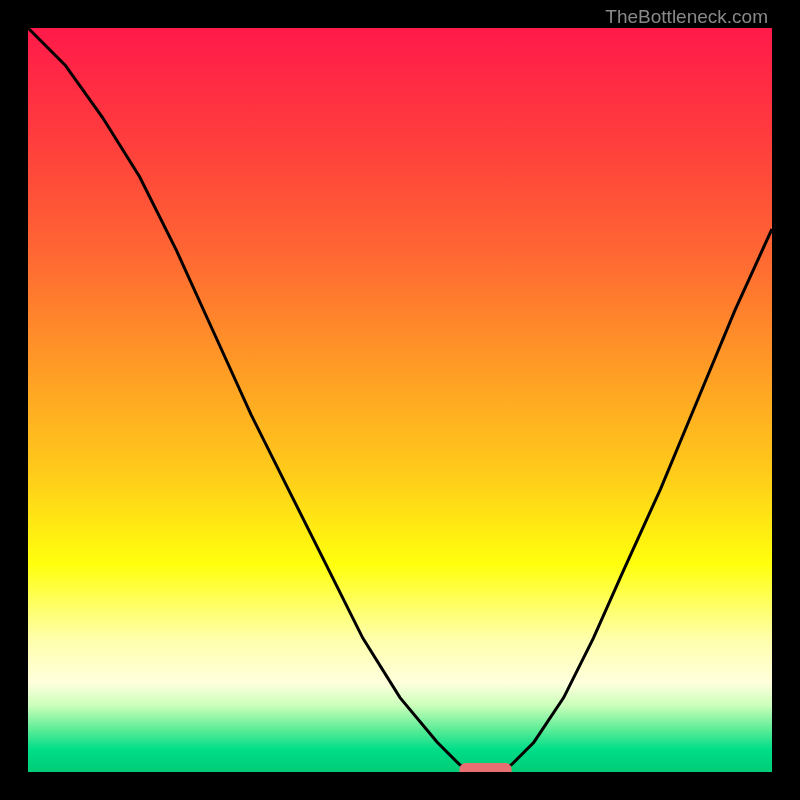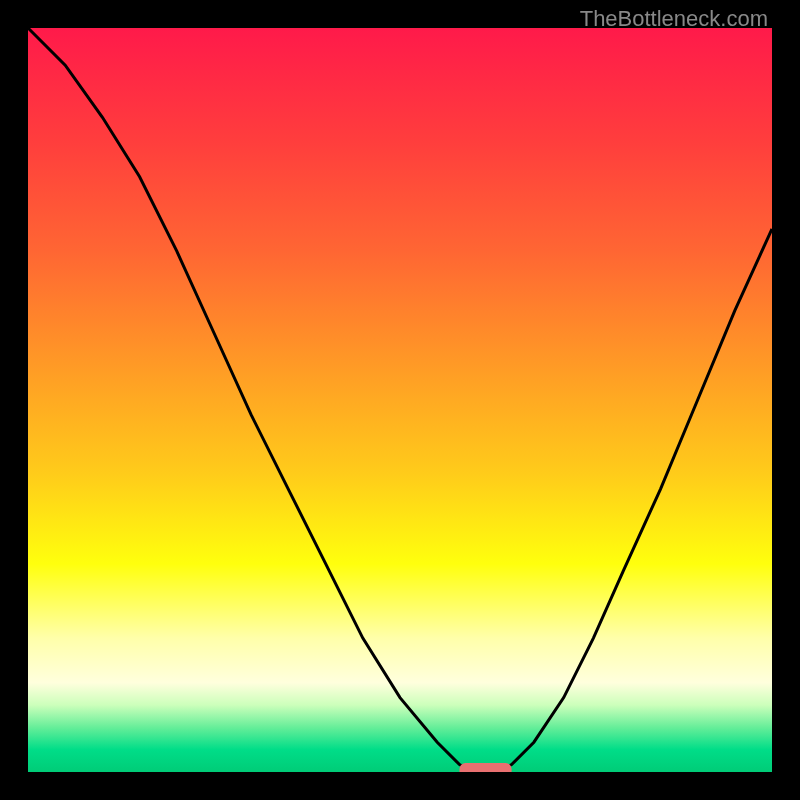--- a/index.html
+++ b/index.html
@@ -16,21 +16,21 @@
       left: 28px;
       top: 28px;
       width: 744px;
       height: 744px;
     }
     .watermark {
       position: absolute;
       top: 6px;
       right: 32px;
       color: #888;
-      font-size: 22px;
+      font-size: 19px;
       font-weight: 500;
       z-index: 10;
     }
     svg {
       display: block;
     }
   </style>
 </head>
 <body>
 

